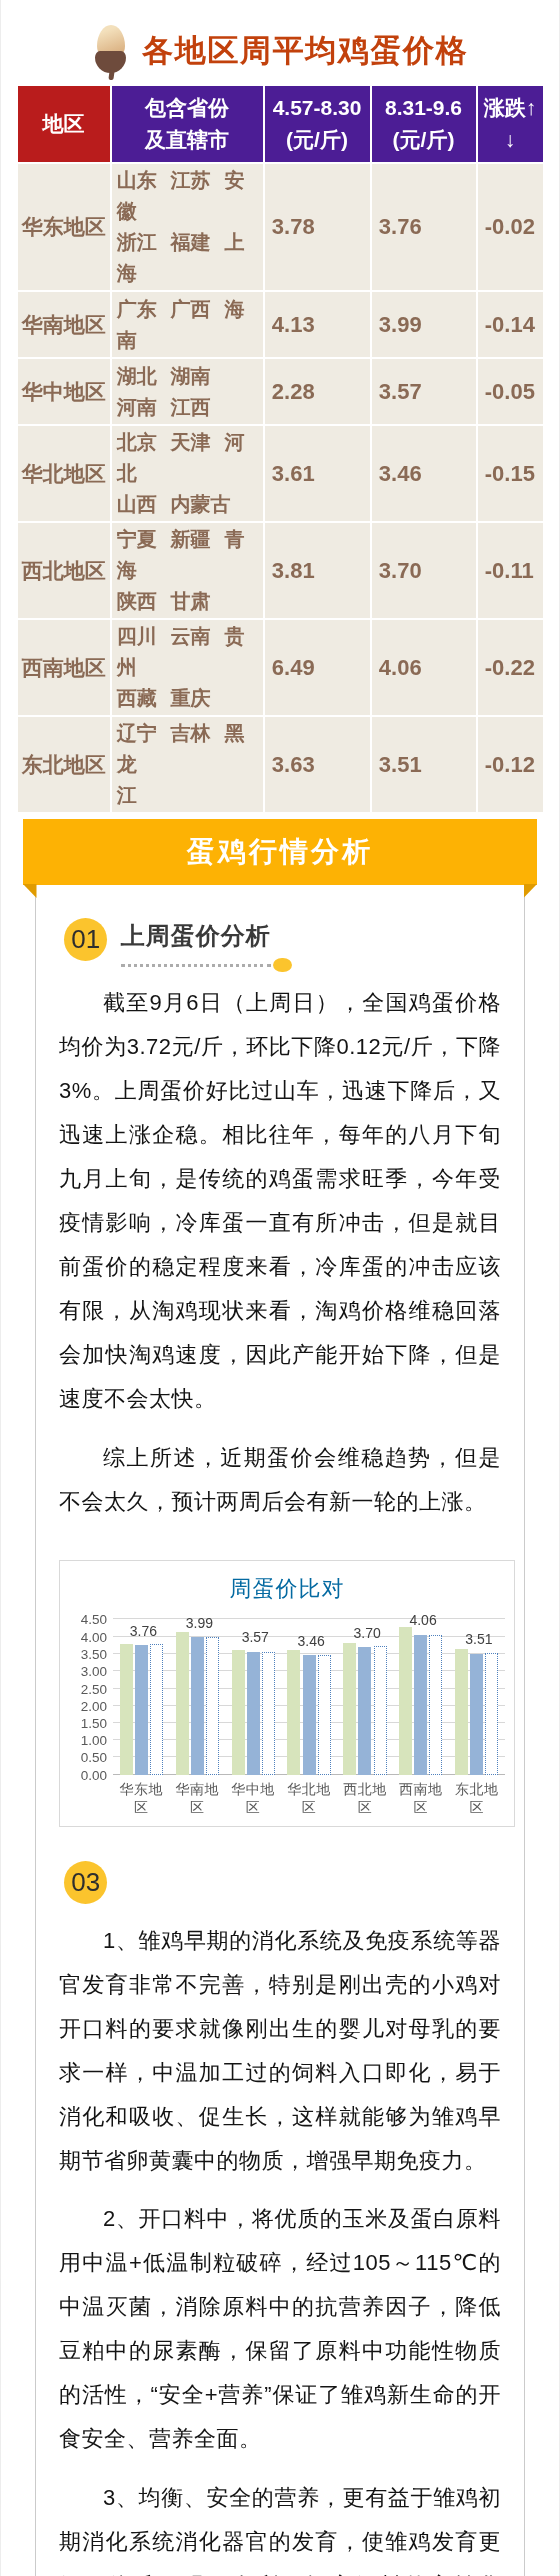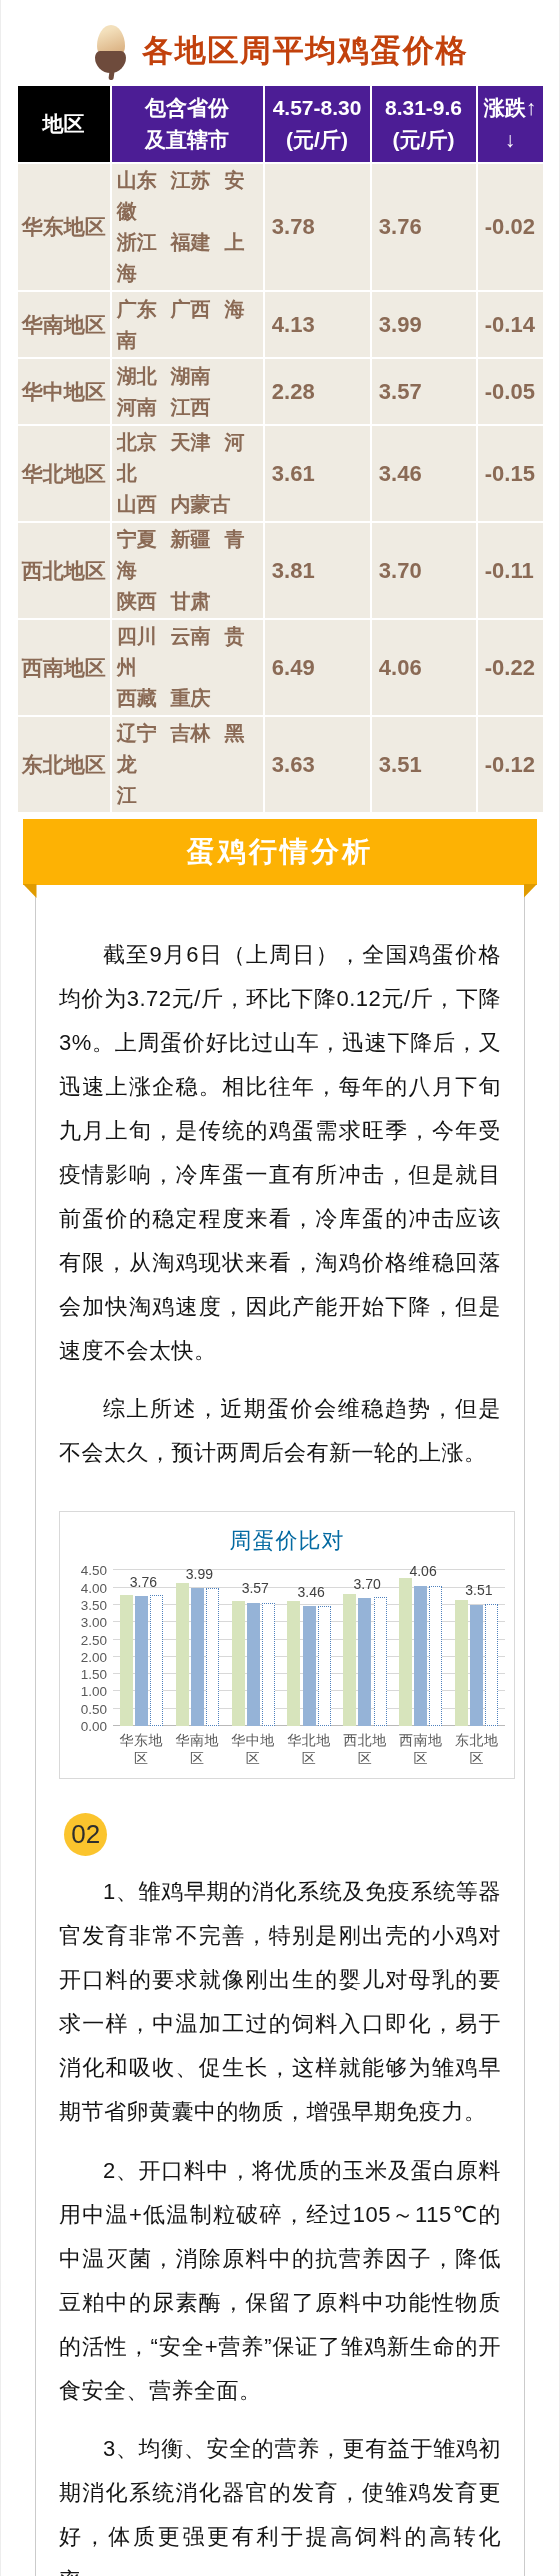--- a/index.html
+++ b/index.html
@@ -20,21 +20,21 @@
   .acorn-cup{position:absolute; left:3.6px; top:29px; width:31px; height:22px; background:#6E4B3C;
     border-radius:16% 16% 50% 50%/30% 30% 70% 70%;}
   .acorn-stem{position:absolute; left:17px; top:48px; width:4.7px; height:10.4px; background:#6E4B3C;
     border-radius:2.1px; transform:rotate(8deg);}
   .main-title{font-size:31px; font-weight:bold; color:#c2410c; letter-spacing:1.6px;}
 
   
   table.price{border-collapse:separate; border-spacing:2.1px; margin:3.1px auto 0; width:522px; table-layout:fixed;}
   table.price th, table.price td{box-sizing:border-box; vertical-align:middle;}
   th.hd{color:#fff; font-weight:bold; font-size:21px; height:76px; line-height:1.55; text-align:center;}
-  th.hd-region{background:#000000; width:92px;}
+  th.hd-region{background:#b91c1c; width:92px;}
   th.hd-tan{background:#4c1d95;}
   col.c-prov{width:151px;} col.c-w1{width:105px;} col.c-w2{width:104px;} col.c-chg{width:65px;}
   td.bd{background:#EFEBE2; color:#8A6A55; font-weight:bold; font-size:21px; height:65px;}
   td.bd-region{text-align:left; padding-left:4.2px;}
   td.bd-prov{text-align:left; padding-left:5.2px; white-space:pre-line; line-height:1.55; word-spacing:8.3px; font-size:20px;}
   td.bd-num{text-align:left; padding-left:7.3px; font-size:22px;}
 
   
   .ribbon-wrap{position:relative; height:80px; margin-top:5px; z-index:3;}
   .ribbon{position:absolute; left:22px; right:22px; top:0; height:66px; background:#FDB204;
@@ -181,20 +181,29 @@
   <div class="ribbon-wrap">
     <div class="ribbon">
       <span class="ribbon-label">蛋鸡行情分析</span>
     </div>
     <div class="fold fold-l"></div>
     <div class="fold fold-r"></div>
   </div>
 
   <div class="card">
 
+    <div class="sec-head">
+      <div class="sec-circle">01</div>
+      <div class="sec-right">
+        <span class="sec-title">上周蛋价分析</span>
+        <div class="sec-line">
+            <span class="sec-dot"></span>
+          </div>
+      </div>
+    </div>
 
     <p class="para">截至9月6日（上周日），全国鸡蛋价格均价为3.72元/斤，环比下降0.12元/斤，下降3%。上周蛋价好比过山车，迅速下降后，又迅速上涨企稳。相比往年，每年的八月下旬九月上旬，是传统的鸡蛋需求旺季，今年受疫情影响，冷库蛋一直有所冲击，但是就目前蛋价的稳定程度来看，冷库蛋的冲击应该有限，从淘鸡现状来看，淘鸡价格维稳回落会加快淘鸡速度，因此产能开始下降，但是速度不会太快。</p>
     <p class="para">综上所述，近期蛋价会维稳趋势，但是不会太久，预计两周后会有新一轮的上涨。</p>
 
     <div class="chart-card">
       <div class="chart-title">周蛋价比对</div>
       <div class="plot-zone" id="plot">
           <div class="gridline gl-zero" style="bottom: 0px;">
             <span class="ytick">0.00</span>
           </div>
@@ -275,21 +284,21 @@
           <span>华南地区</span>
           <span>华中地区</span>
           <span>华北地区</span>
           <span>西北地区</span>
           <span>西南地区</span>
           <span>东北地区</span>
         </div>
     </div>
 
     <div class="sec-head" style="margin-top:34px">
-      <div class="sec-circle">02</div>
+      <div class="sec-circle">03</div>
     </div>
 
     <p class="para">1、雏鸡早期的消化系统及免疫系统等器官发育非常不完善，特别是刚出壳的小鸡对开口料的要求就像刚出生的婴儿对母乳的要求一样，中温加工过的饲料入口即化，易于消化和吸收、促生长，这样就能够为雏鸡早期节省卵黄囊中的物质，增强早期免疫力。</p>
     <p class="para">2、开口料中，将优质的玉米及蛋白原料用中温+低温制粒破碎，经过105～115℃的中温灭菌，消除原料中的抗营养因子，降低豆粕中的尿素酶，保留了原料中功能性物质的活性，“安全+营养”保证了雏鸡新生命的开食安全、营养全面。</p>
     <p class="para">3、均衡、安全的营养，更有益于雏鸡初期消化系统消化器官的发育，使雏鸡发育更好，体质更强更有利于提高饲料的高转化率。</p>
 
   </div>
 </div>
 
 

